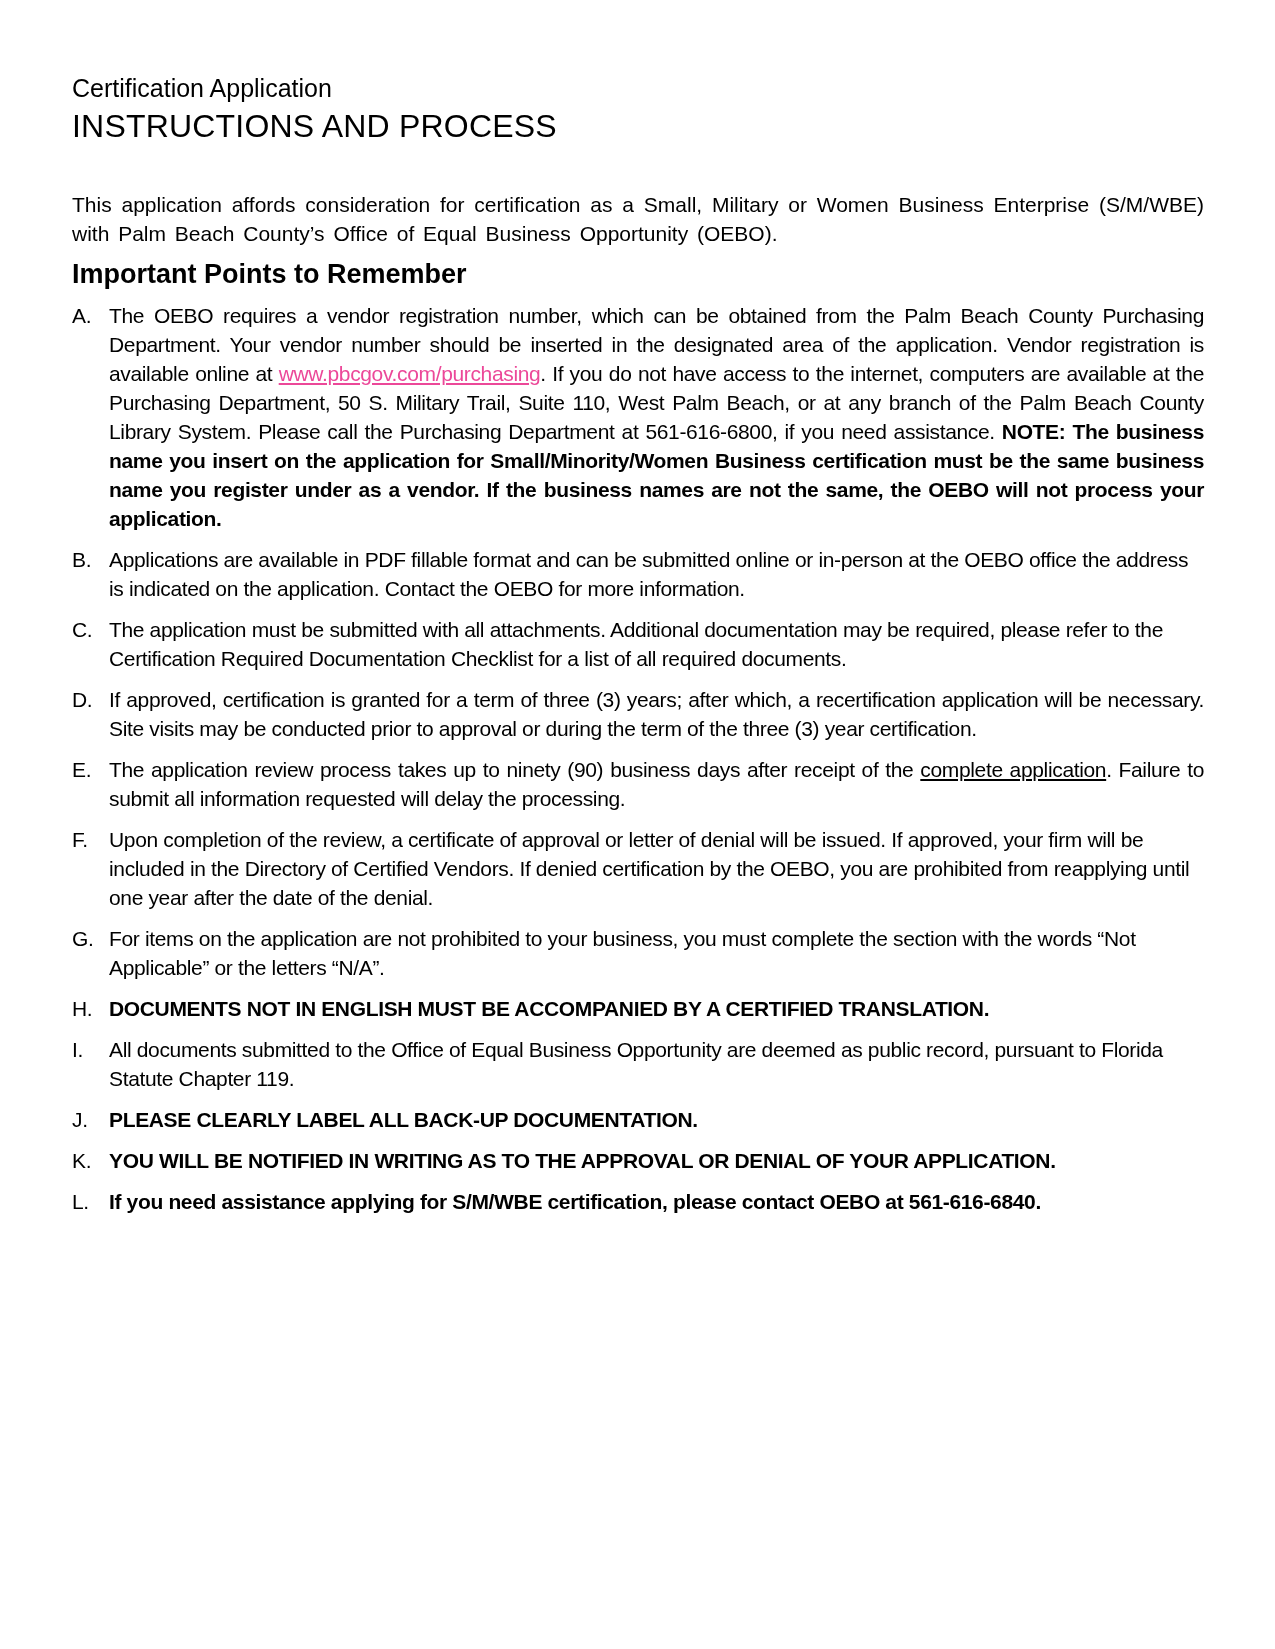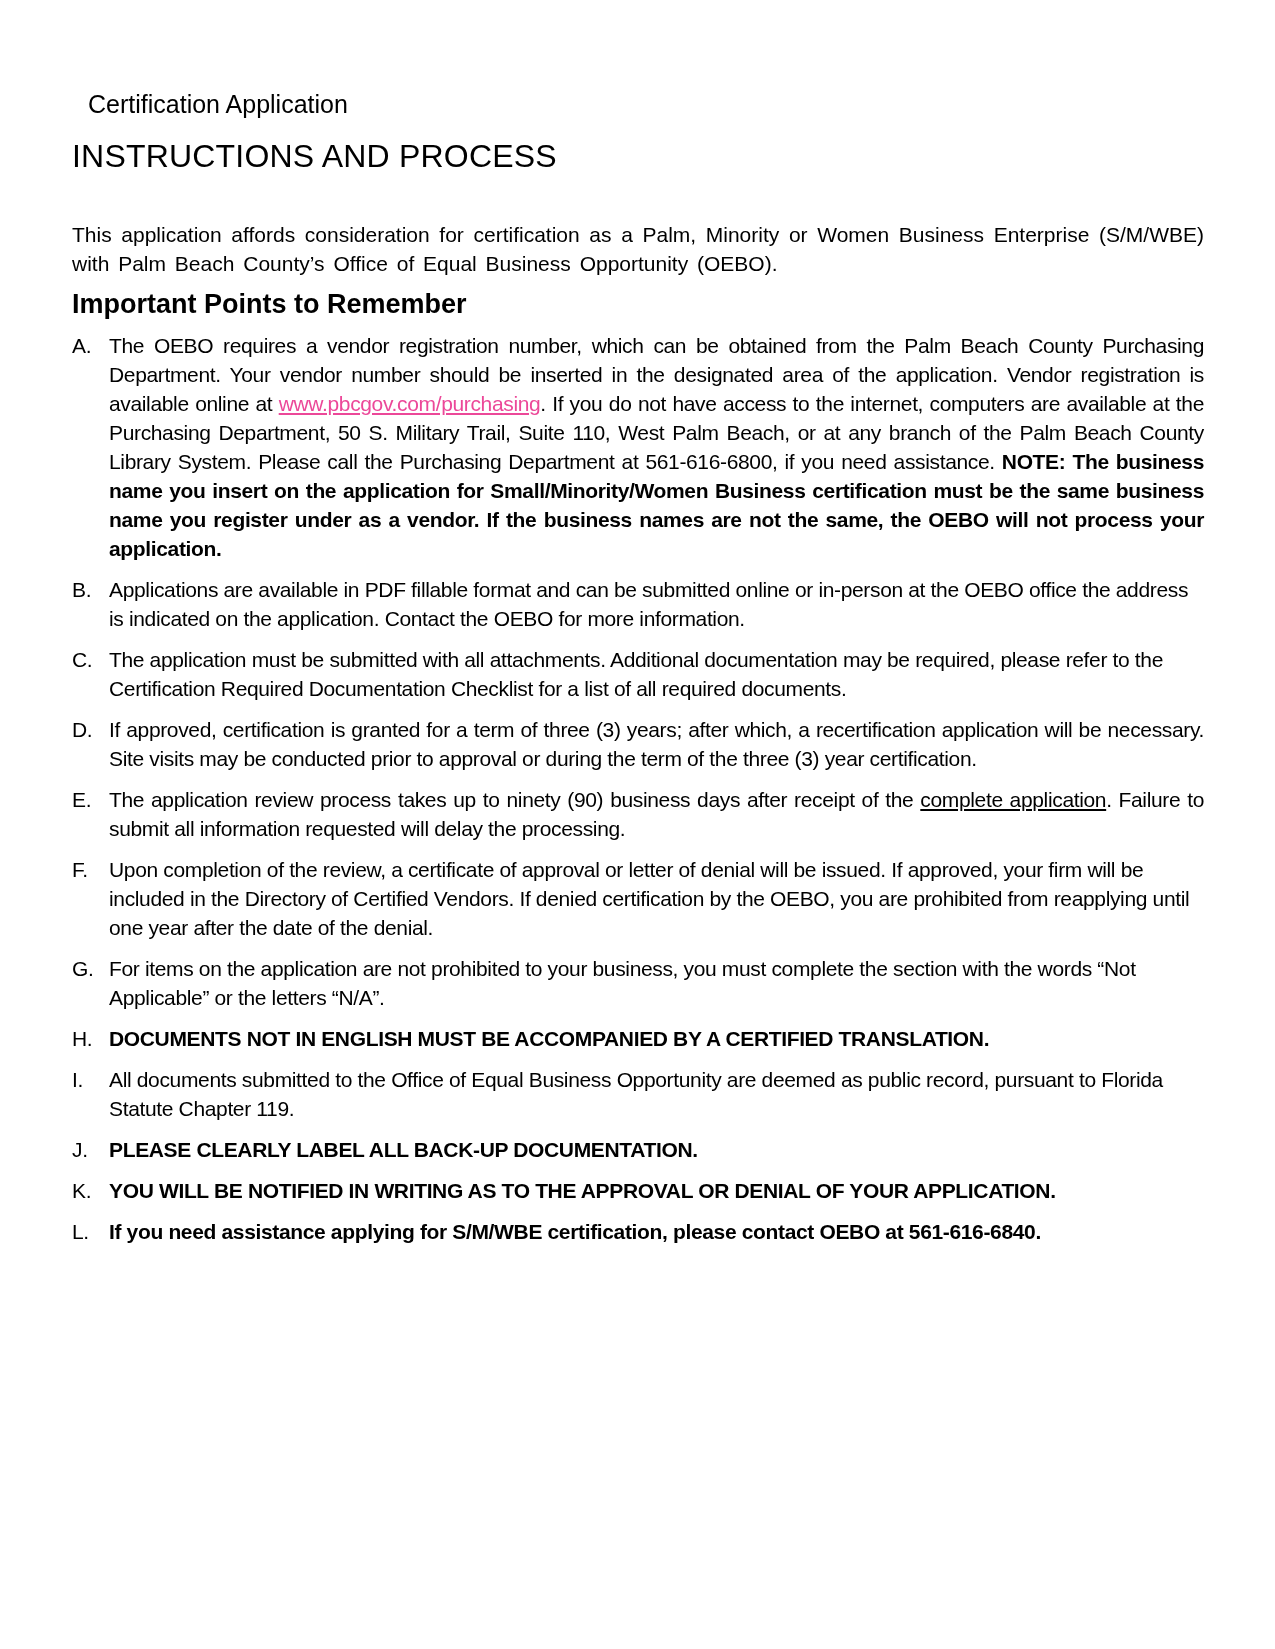--- a/index.html
+++ b/index.html
@@ -1,21 +1,21 @@
 <!DOCTYPE html>
 <html><head>
 <meta charset="utf-8">
 <style>
   html, body { margin: 0; padding: 0; background: #ffffff; }
   body {
     width: 1275px; height: 1649px; position: relative; overflow: hidden;
     font-family: "Liberation Sans", sans-serif; color: #000;
   }
   .page { position: absolute; left: 72px; top: 72px; width: 1132px; }
-  .subtitle { font-size: 25px; line-height: 32px; margin: 16px; font-weight: normal; }
+  .subtitle { font-size: 25px; line-height: 32px; margin: 0; font-weight: normal; }
   .title { font-size: 32px; line-height: 40px; margin: 2px 0 12px 0; font-weight: normal; letter-spacing: 0.2px; }
   .intro {
     margin: 44px 0 0 0; font-size: 21px; line-height: 29px; text-align: justify;
     word-spacing: 3px;
   }
   .section-heading { font-size: 27px; font-weight: bold; margin: 12px 0 0 0; line-height: 29px; }
   ol.points { list-style: none; margin: 12px 0 0 0; padding: 0; }
   ol.points li {
     position: relative; padding-left: 37px; font-size: 21px; line-height: 29px;
     margin-bottom: 12px; letter-spacing: -0.35px;
@@ -26,21 +26,21 @@
   .u { text-decoration: underline; }
   .justify { text-align: justify; }
 </style>
 </head>
 <body>
 
 <div class="page">
   <h2 class="subtitle">Certification Application</h2>
   <h1 class="title">INSTRUCTIONS AND PROCESS</h1>
 
-  <p class="intro">This application affords consideration for certification as a Palm, Minority or Women Business Enterprise (S/M/WBE) with Palm Beach County’s Office of Equal Business Opportunity (OEBO).</p>
+  <p class="intro">This application affords consideration for certification as a Small, Military or Women Business Enterprise (S/M/WBE) with Palm Beach County’s Office of Equal Business Opportunity (OEBO).</p>
 
   <p class="section-heading">Important Points to Remember</p>
 
   <ol class="points">
     <li class="justify">
       <span class="letter">A.</span>
       <span>The OEBO requires a vendor registration number, which can be obtained from the Palm Beach County Purchasing Department.  Your vendor number should be inserted in the designated area of the application. Vendor registration is available online at </span><a class="link" href="#">www.pbcgov.com/purchasing</a><span>.  If you do not have access to the internet, computers are available at the Purchasing Department, 50 S. Military Trail, Suite 110, West Palm Beach, or at any branch of the Palm Beach County Library System.  Please call the Purchasing Department at 561-616-6800, if you need assistance.  </span><span class="bold">NOTE: The business name you insert on the application for Small/Minority/Women Business certification must be the same business name you register under as a vendor.  If the business names are not the same, the OEBO will not process your application.</span>
     </li>
     <li>
       <span class="letter">B.</span>

